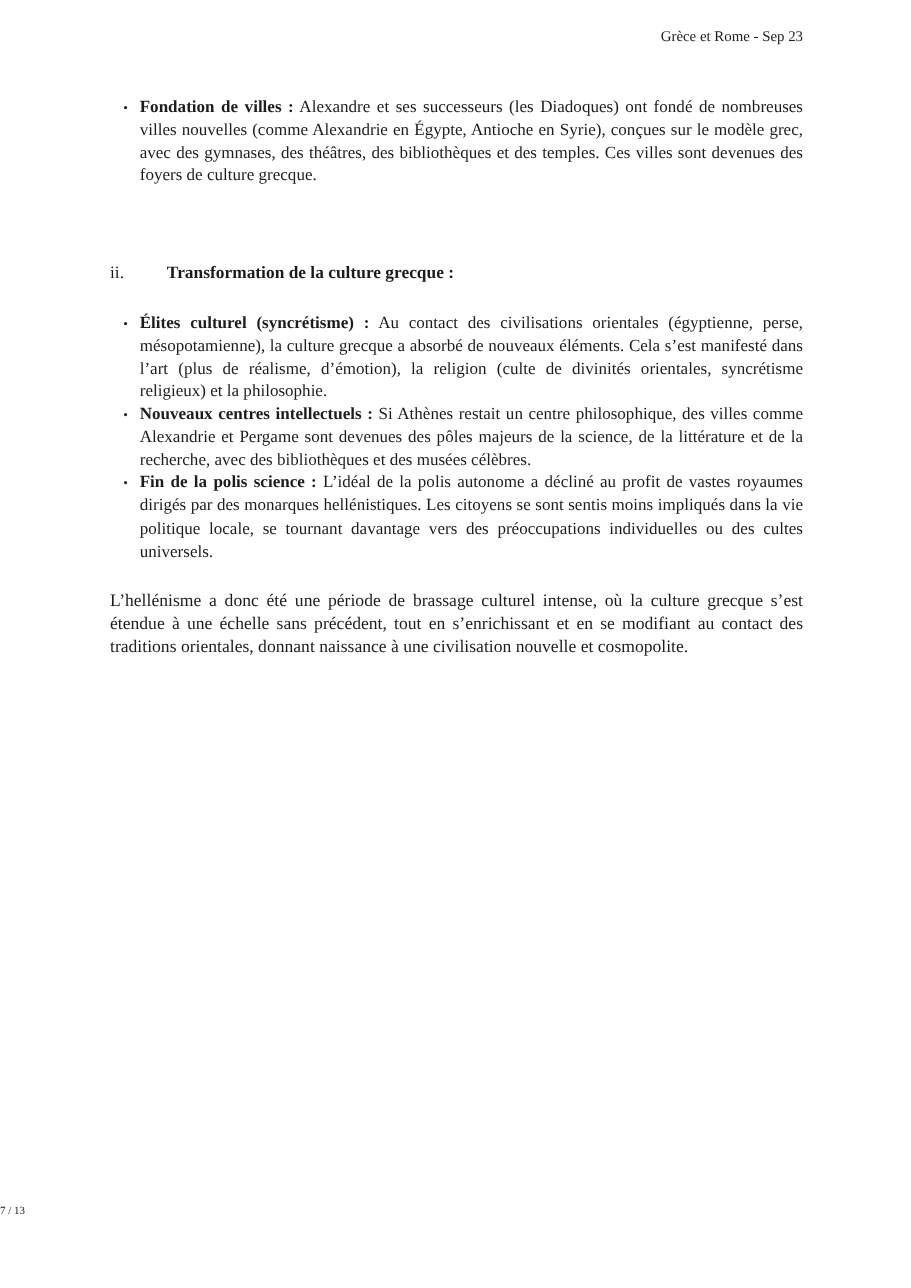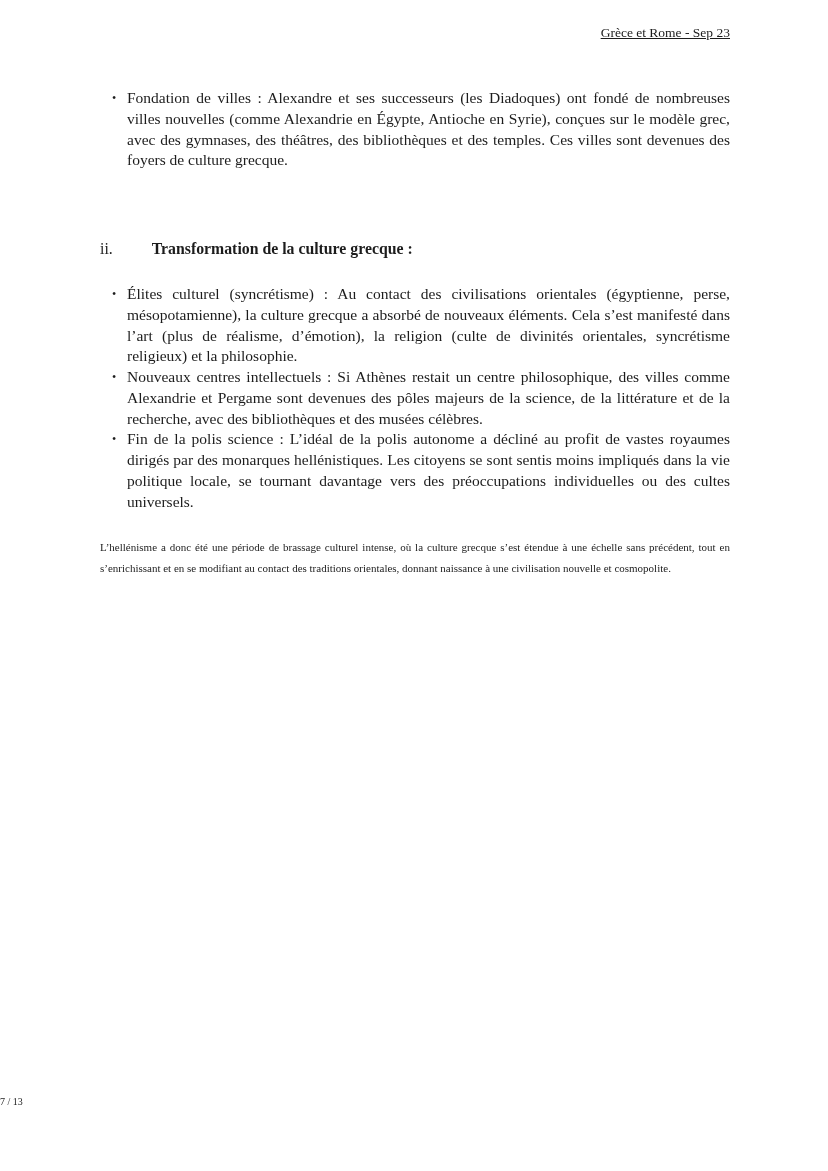--- a/index.html
+++ b/index.html
@@ -14,21 +14,20 @@
     background: #ffffff;
     color: #1c1c1c;
     overflow: hidden;
   }
   .header {
     position: absolute;
     top: 25px; right: 98px;
     font-size: 13.5px;
     line-height: 16px;
     color: #1c1c1c;
-    text-decoration: underline;
   }
   .content {
     position: absolute;
     top: 88px; left: 100px;
     width: 630px;
   }
   ul.blist {
     list-style: none;
     margin: 0;
     padding: 0 0 0 27px;
@@ -40,32 +39,32 @@
     text-align: justify;
     hyphens: none;
   }
   ul.blist li::before {
     content: "\2022";
     position: absolute;
     left: -15px; top: 0;
     font-size: 12px;
     line-height: 20.75px;
   }
-  .term { font-weight: normal; }
+  .term { font-weight: bold; }
   .heading {
     margin-top: 67px;
     font-size: 15.8px;
     line-height: 21px;
   }
   .heading-prefix { font-weight: normal; text-align: right; }
   .heading-title { font-weight: bold; margin-left: 35px; }
   .blist-2 { margin-top: 25px !important; }
   .closing {
     margin: 25px 0 0 0;
-    font-size: 11px;
+    font-size: 16px;
     line-height: 20.75px;
     text-align: justify;
   }
   .footer {
     position: absolute;
     top: 1096px; left: 0;
     width: 724px;
     text-align: left;
     font-size: 10px;
     color: #1c1c1c;

